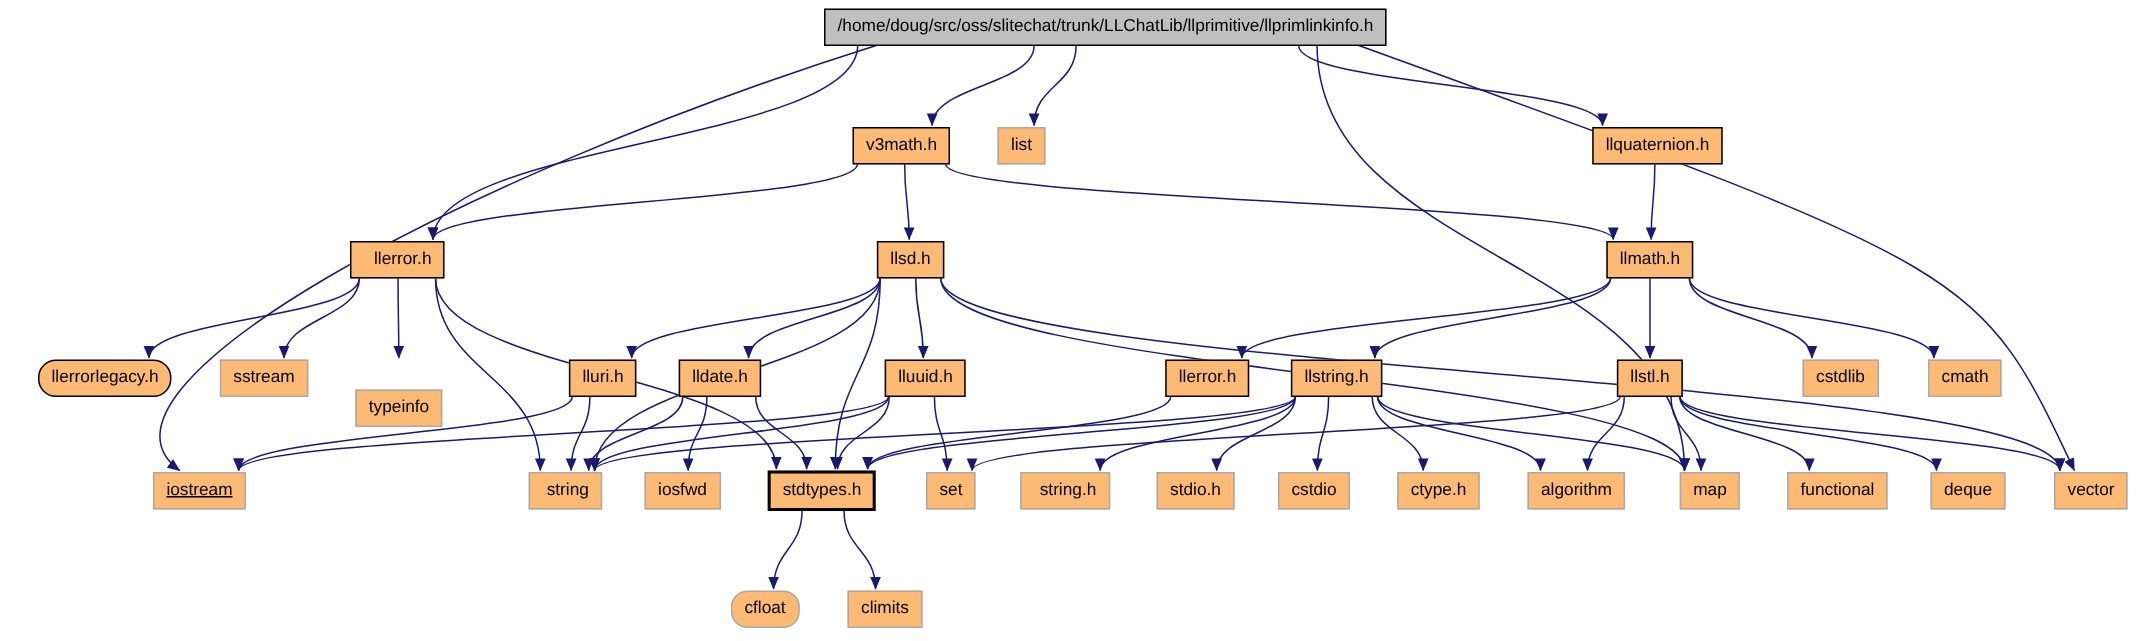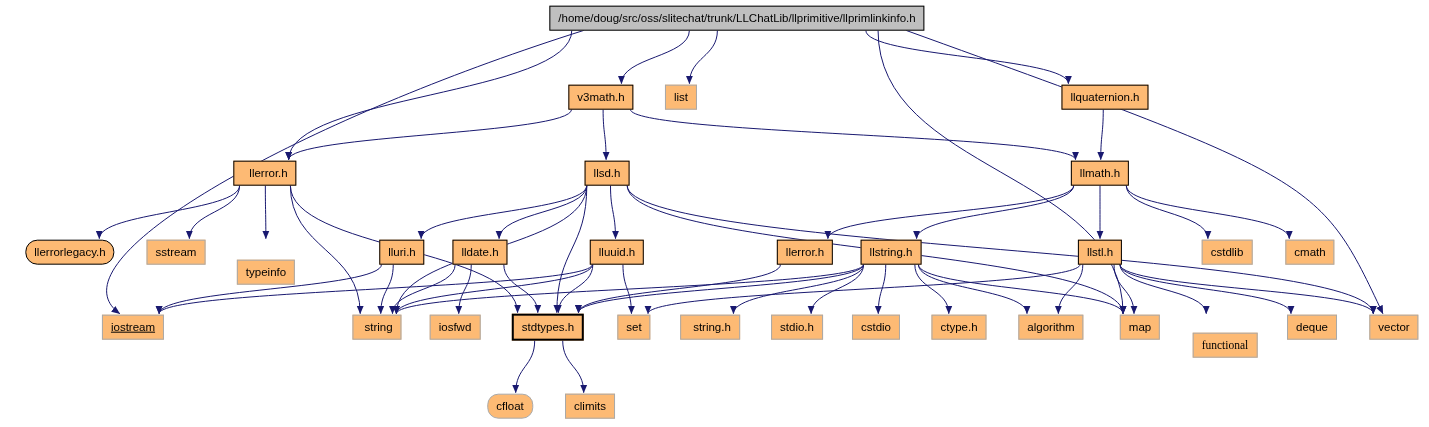--- a/index.html
+++ b/index.html
@@ -118,18 +118,18 @@
     <div class="node system" style="left: 377px; top: 327px; padding-left: 11px;">string</div>
     <div class="node system" style="left: 455px; top: 327px;">iosfwd</div>
     <div class="node header bold" style="left: 548px; top: 327px;">stdtypes.h</div>
     <div class="node system" style="left: 634px; top: 327px;">set</div>
     <div class="node system" style="left: 710px; top: 327px; padding-left: 12px;">string.h</div>
     <div class="node system" style="left: 797px; top: 327px;">stdio.h</div>
     <div class="node system" style="left: 876px; top: 327px;">cstdio</div>
     <div class="node system" style="left: 959px; top: 327px;">ctype.h</div>
     <div class="node system" style="left: 1051px; top: 327px;">algorithm</div>
     <div class="node system" style="left: 1140px; top: 327px;">map</div>
-    <div class="node system" style="left: 1225px; top: 345px; font-family: Liberation Serif, serif;">functional</div>
+    <div class="node system" style="left: 1225px; top: 327px;">functional</div>
     <div class="node system" style="left: 1312px; top: 327px;">deque</div>
     <div class="node system" style="left: 1394px; top: 327px;">vector</div>
     <div class="node system" style="left: 510px; top: 406px; border-radius: 11px;">cfloat</div>
     <div class="node system" style="left: 590px; top: 406px;">climits</div>
   </div>
 
 </body></html>

